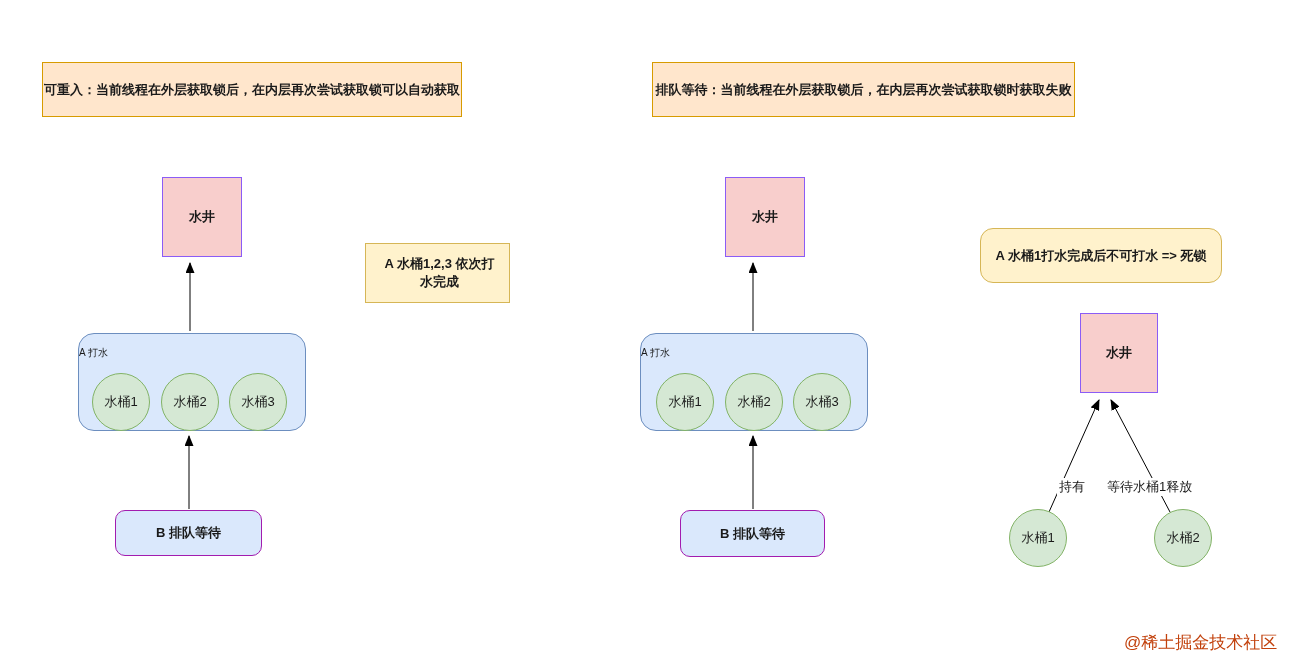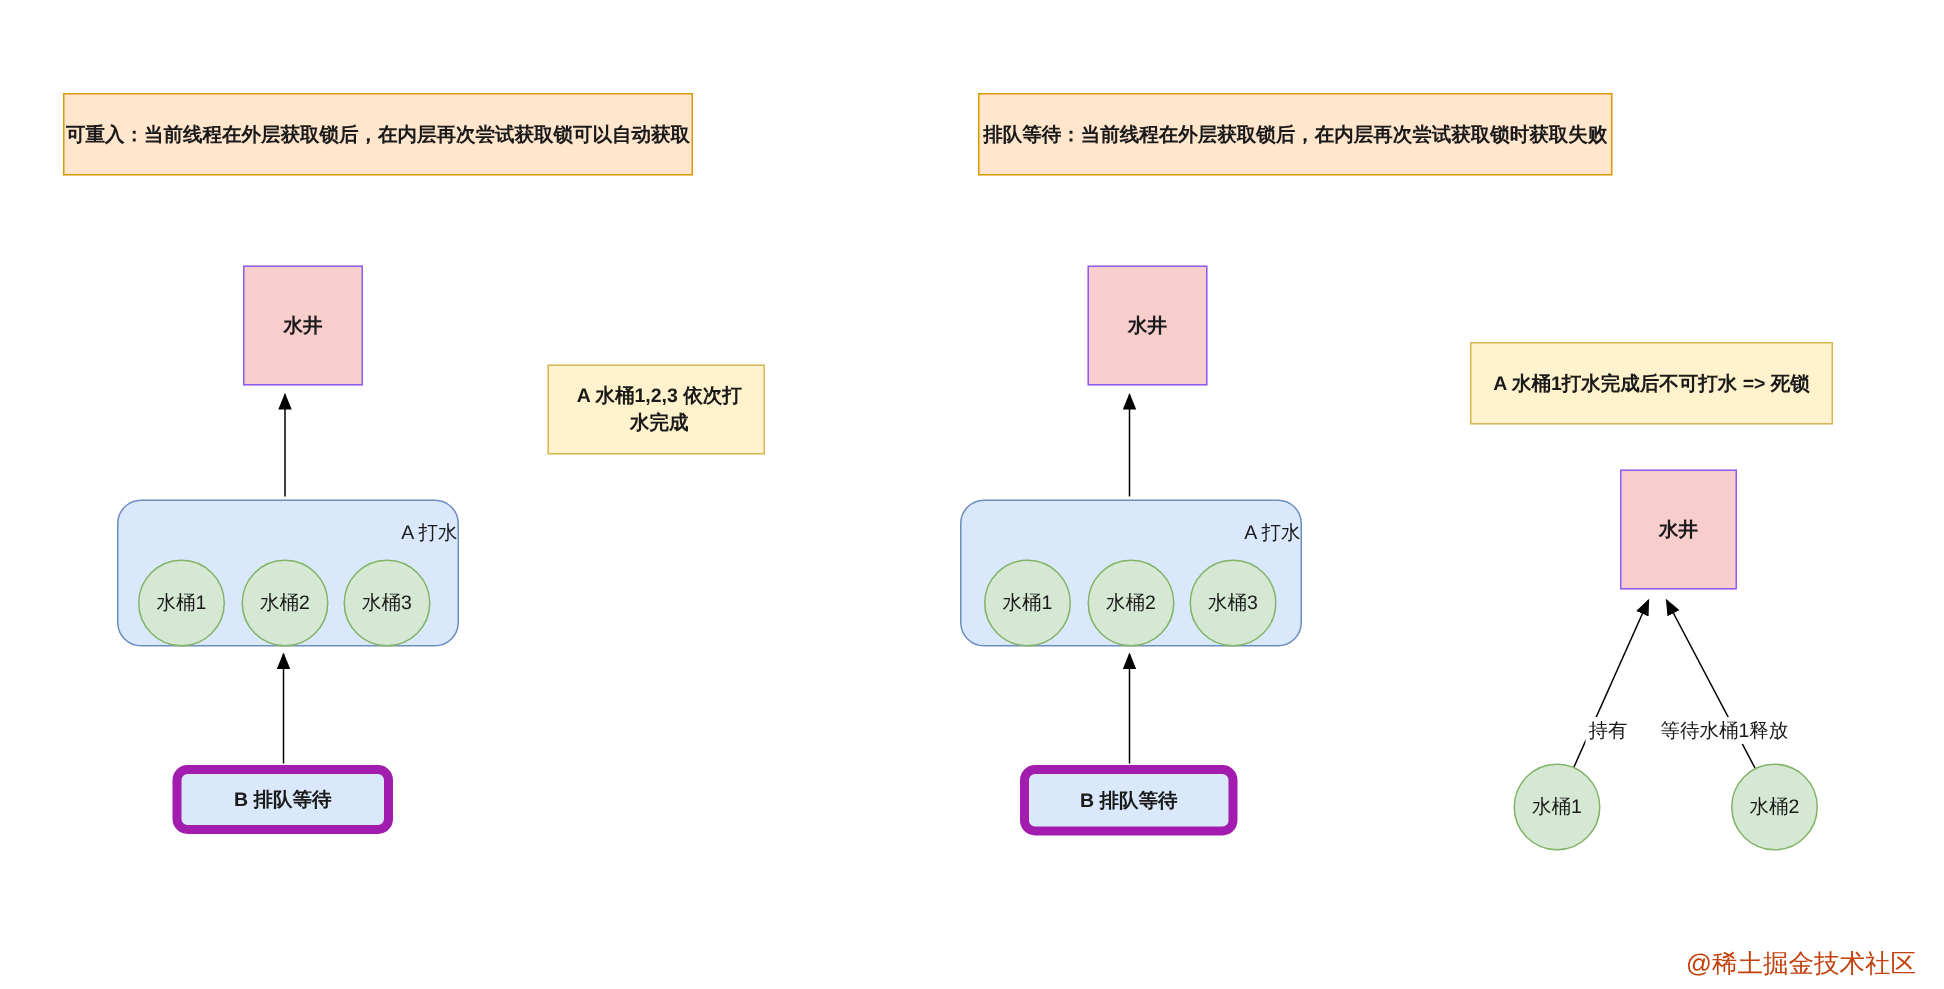--- a/index.html
+++ b/index.html
@@ -48,26 +48,26 @@
   .thread-box {
     background: #dae8fc;
     border: 1px solid #6c8ebf;
     border-radius: 16px;
   }
   .thread-box .thread-label {
     position: absolute;
     top: 12px;
     left: 0;
     width: 100%;
-    text-align: right;
-    font-size: 13px;
+    text-align: left;
+    font-size: 10px;
   }
   .queue-box {
     background: #dae8fc;
-    border: 6px solid #a21caf;
+    border: 1px solid #a21caf;
     border-radius: 10px;
   }
   .bucket {
     position: absolute;
     width: 58px;
     height: 58px;
     border-radius: 50%;
     background: #d5e8d4;
     border: 1px solid #82b366;
     display: flex;
@@ -158,21 +158,21 @@
     </div>
     <div class="bucket" style="left:152px; top:39px;">
       <span>水桶3</span>
     </div>
   </div>
 
   <div class="node queue-box" style="left:680px; top:510px; width:145px; height:47px;">
     <span>B 排队等待</span>
   </div>
 
-  <div class="node note-yellow" style="left:980px; top:228px; width:242px; height:55px;">
+  <div class="node note-yellow" style="left:980px; top:228px; width:242px; height:55px;border-radius:13px;">
     <span>A 水桶1打水完成后不可打水 =&gt; 死锁</span>
   </div>
 
   <div class="node well" style="left:1068px; top:313px; width:78px; height:80px;">
     <span>水井</span>
   </div>
 
   <div class="edge-label" style="left:1057px; top:443px;">
     <span>持有</span>
   </div>

